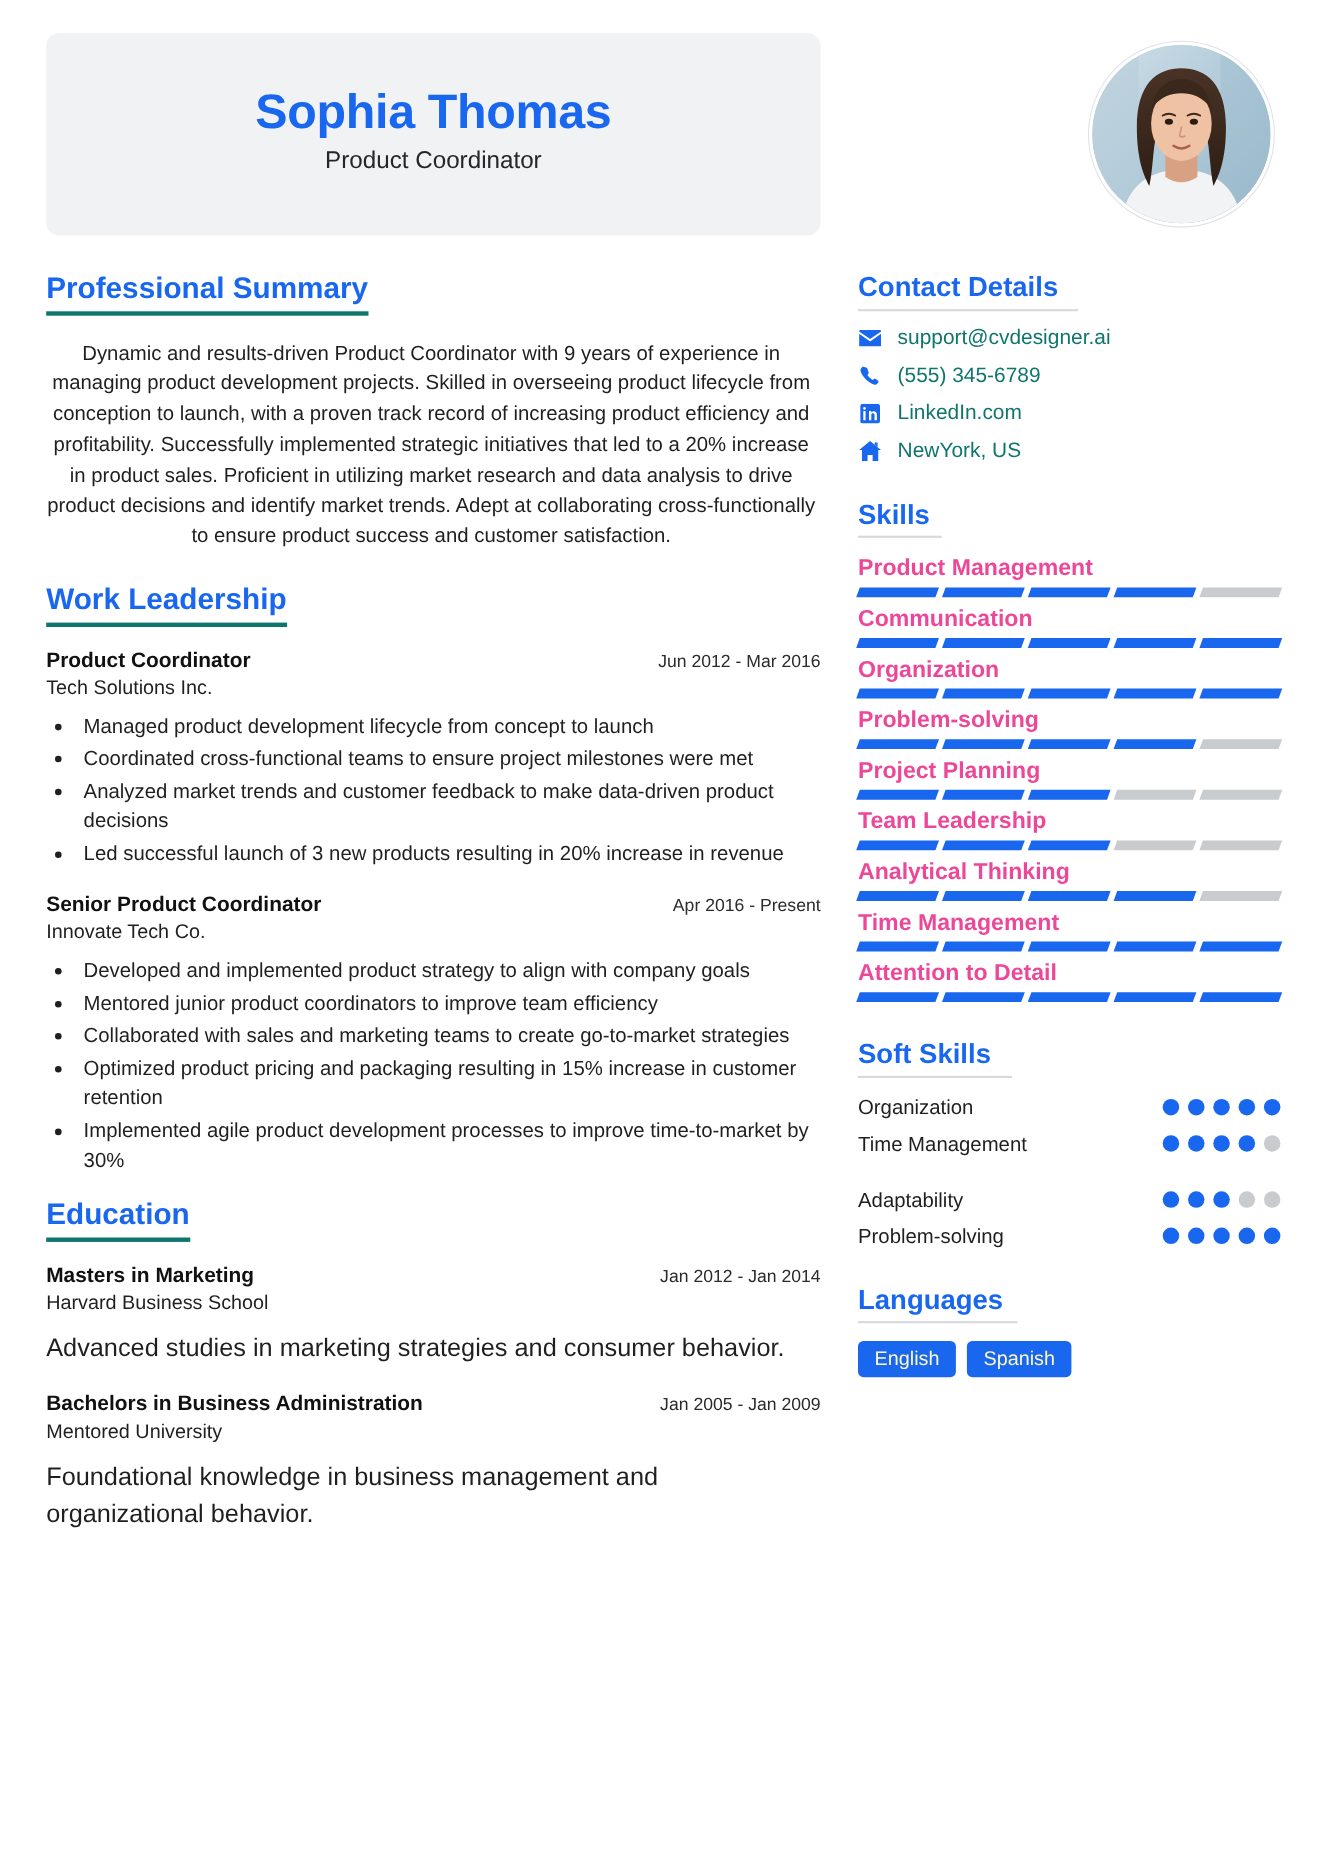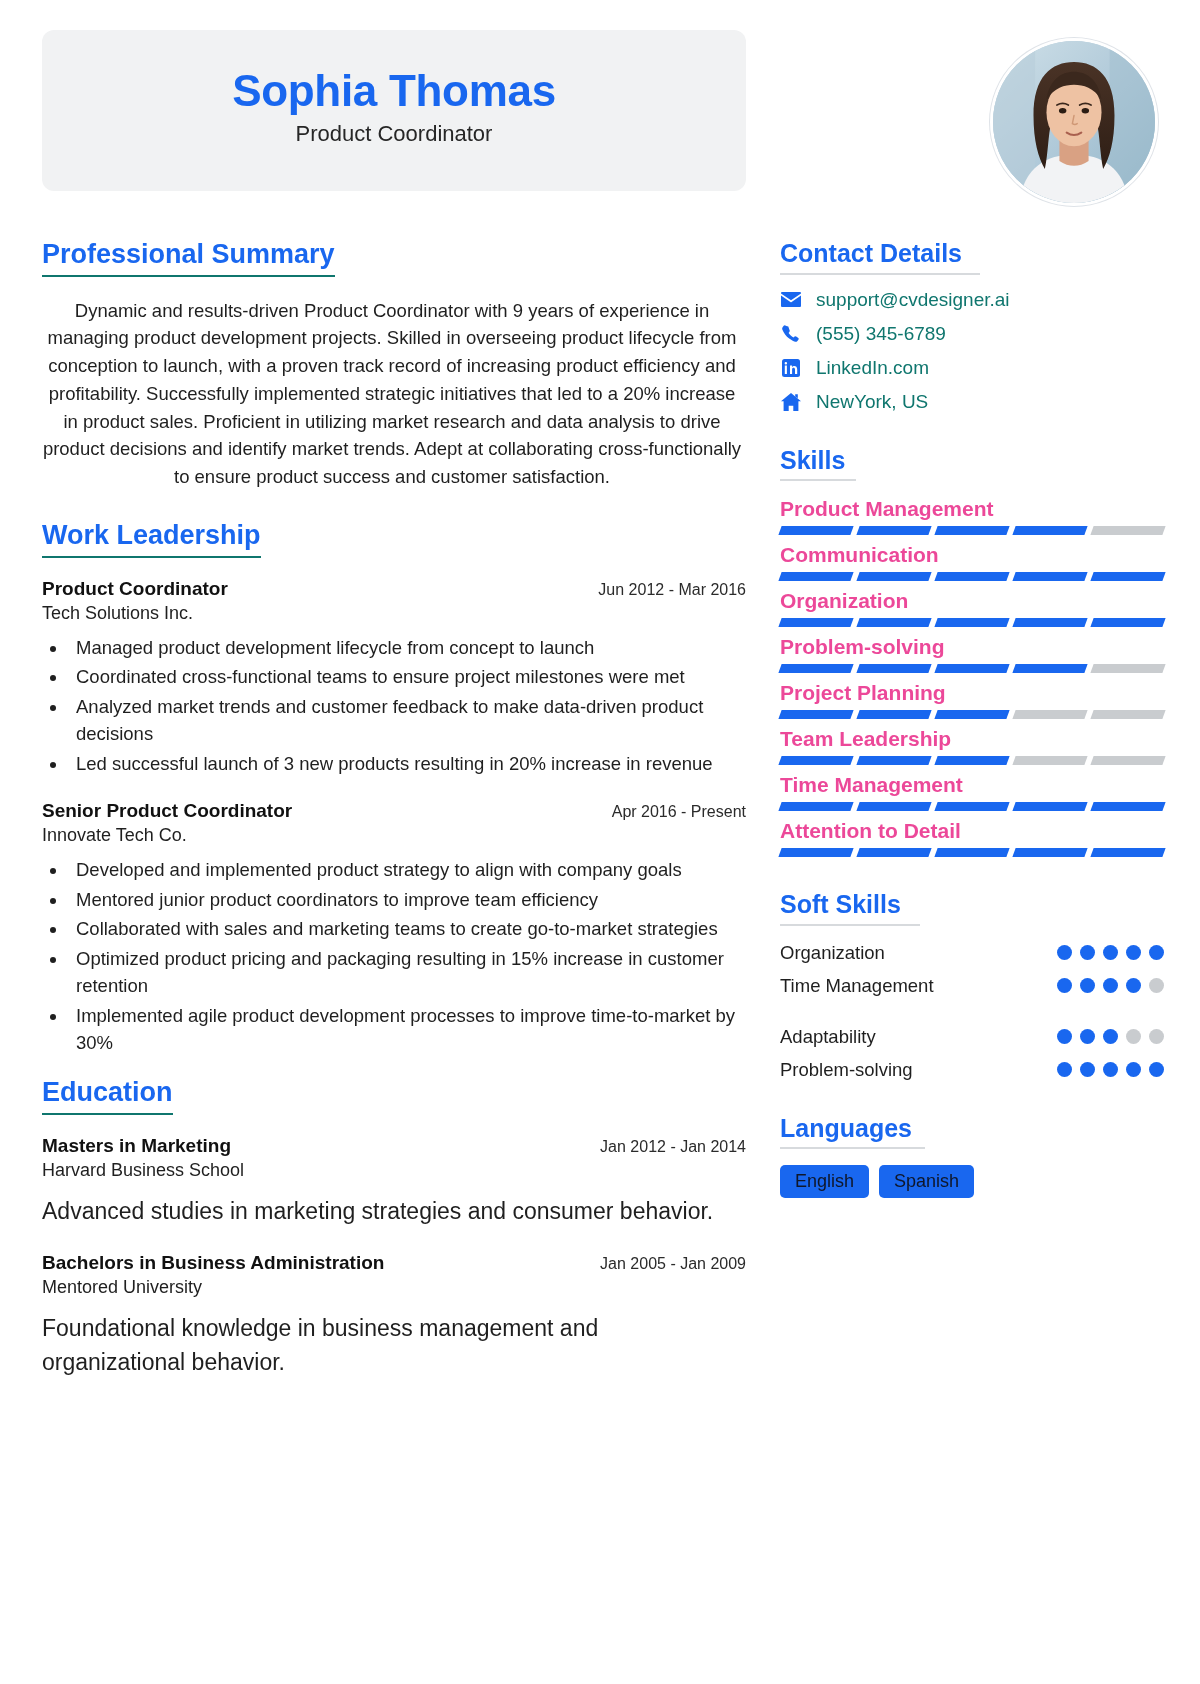--- a/index.html
+++ b/index.html
@@ -24,21 +24,21 @@
   .header {
     display: flex;
     align-items: flex-start;
     justify-content: space-between;
     gap: 28px;
   }
   .header-card {
     flex: 0 0 704px;
     background: #f1f2f3;
     border-radius: 12px;
-    height: 161px;
+    height: 184px;
     display: flex;
     flex-direction: column;
     align-items: center;
     justify-content: center;
     padding-bottom: 8px;
   }
   .full-name {
     font-size: 44px;
     font-weight: bold;
     color: #1967ef;
@@ -78,21 +78,21 @@
   .col-side { width: 384px; flex: 0 0 384px; }
 
   
   .sec-title {
     font-size: 27px;
     font-weight: bold;
     color: #1967ef;
     line-height: 1.1;
     display: inline-block;
     padding-bottom: 5px;
-    border-bottom: 2px solid #0f766e;
+    border-bottom: 4px solid #0f766e;
   }
   .sec-title.side {
     font-size: 25px;
     border-bottom: none;
     padding-bottom: 2px;
   }
   .side-rule {
     height: 2px;
     background: #d7dadd;
     width: 72px;
@@ -208,21 +208,21 @@
     border-radius: 50%;
     background: #c9cccf;
   }
   .dot.on { background: #1967ef; }
   .soft-gap { height: 18px; }
 
   
   .lang-wrap { display: flex; gap: 10px; flex-wrap: wrap; }
   .lang-chip {
     background: #1967ef;
-    color: #0f172a;
+    color: #fef9c3;
     font-size: 18px;
     padding: 7px 15px 8px 15px;
     border-radius: 5px;
     line-height: 1;
   }
 
   .side-block { margin-bottom: 34px; }
 </style>
 </head>
 <body>
@@ -452,20 +452,30 @@
               <div class="skill-name">Team Leadership</div>
               <div class="skill-bar">
                 <span class="seg on"></span>
                 <span class="seg on"></span>
                 <span class="seg on"></span>
                 <span class="seg"></span>
                 <span class="seg"></span>
               </div>
             </div>
             <div class="skill-item">
+              <div class="skill-name">Analytical Thinking</div>
+              <div class="skill-bar">
+                <span class="seg on"></span>
+                <span class="seg on"></span>
+                <span class="seg on"></span>
+                <span class="seg on"></span>
+                <span class="seg"></span>
+              </div>
+            </div>
+            <div class="skill-item">
               <div class="skill-name">Time Management</div>
               <div class="skill-bar">
                 <span class="seg on"></span>
                 <span class="seg on"></span>
                 <span class="seg on"></span>
                 <span class="seg on"></span>
                 <span class="seg on"></span>
               </div>
             </div>
             <div class="skill-item">

